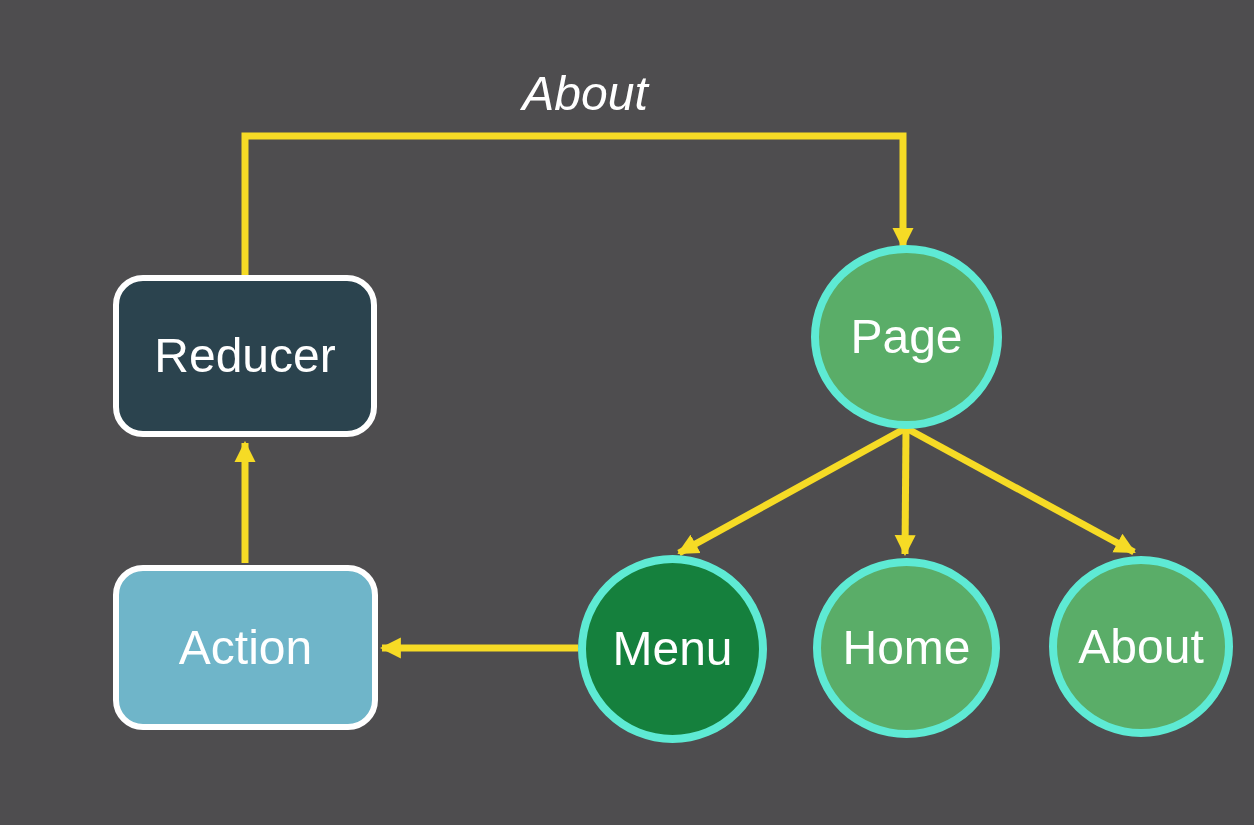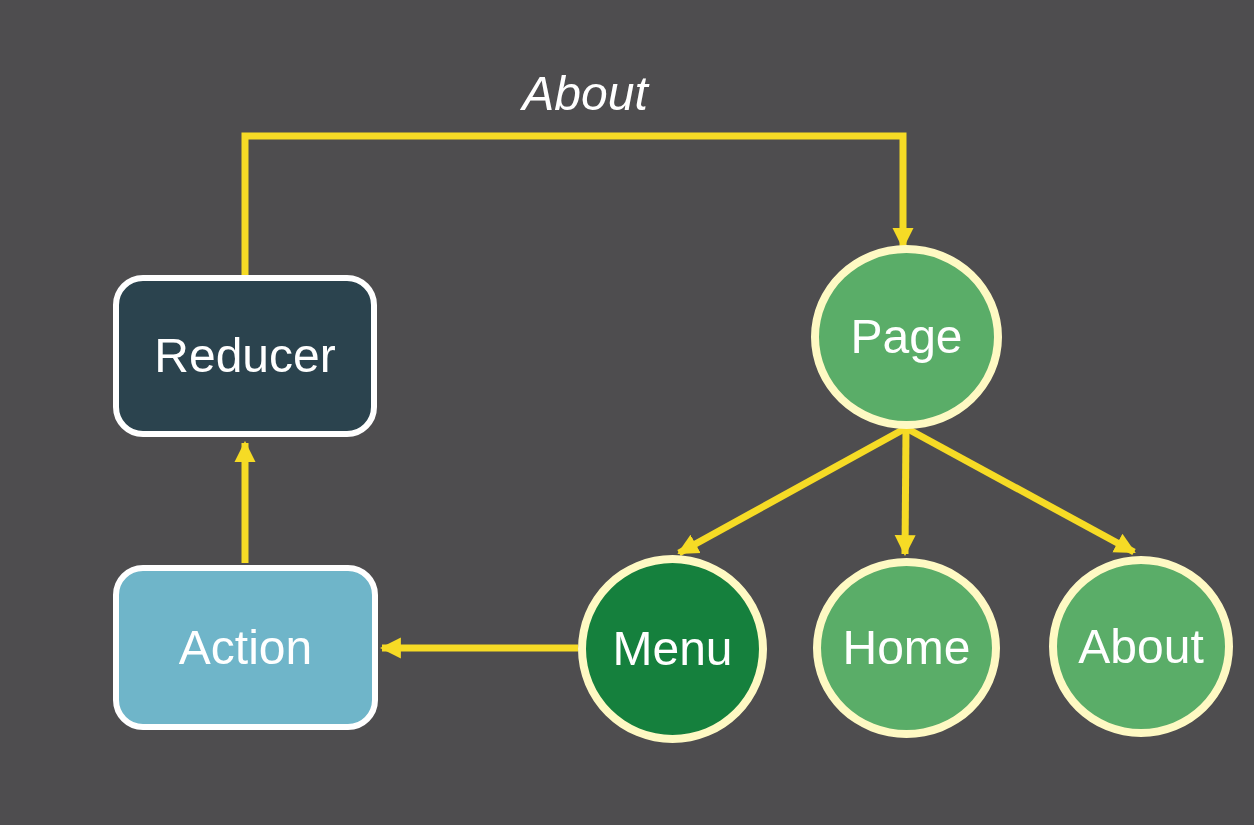--- a/index.html
+++ b/index.html
@@ -38,21 +38,21 @@
     line-height: 1;
     text-align: center;
   }
 
   .rect-node {
     border: 6px solid #FFFFFF;
     border-radius: 30px;
   }
 
   .circle-node {
-    border: 8px solid #fef9c3;
+    border: 8px solid #5eead4;
     border-radius: 50%;
   }
 
   #node-reducer { left: 113px; top: 275px; width: 264px; height: 162px; background: #2B434E; text-align: center; }
   #node-action  { left: 113px; top: 565px; width: 265px; height: 165px; background: #6FB5C9; }
   #node-page    { left: 811px; top: 245px; width: 191px; height: 184px; background: #5AAD68; }
   #node-menu    { left: 578px; top: 555px; width: 189px; height: 188px; background: #5AAD68; }
   #node-home    { left: 813px; top: 558px; width: 187px; height: 180px; background: #5AAD68; }
   #node-about   { left: 1049px; top: 556px; width: 184px; height: 181px; background: #5AAD68; }
 

